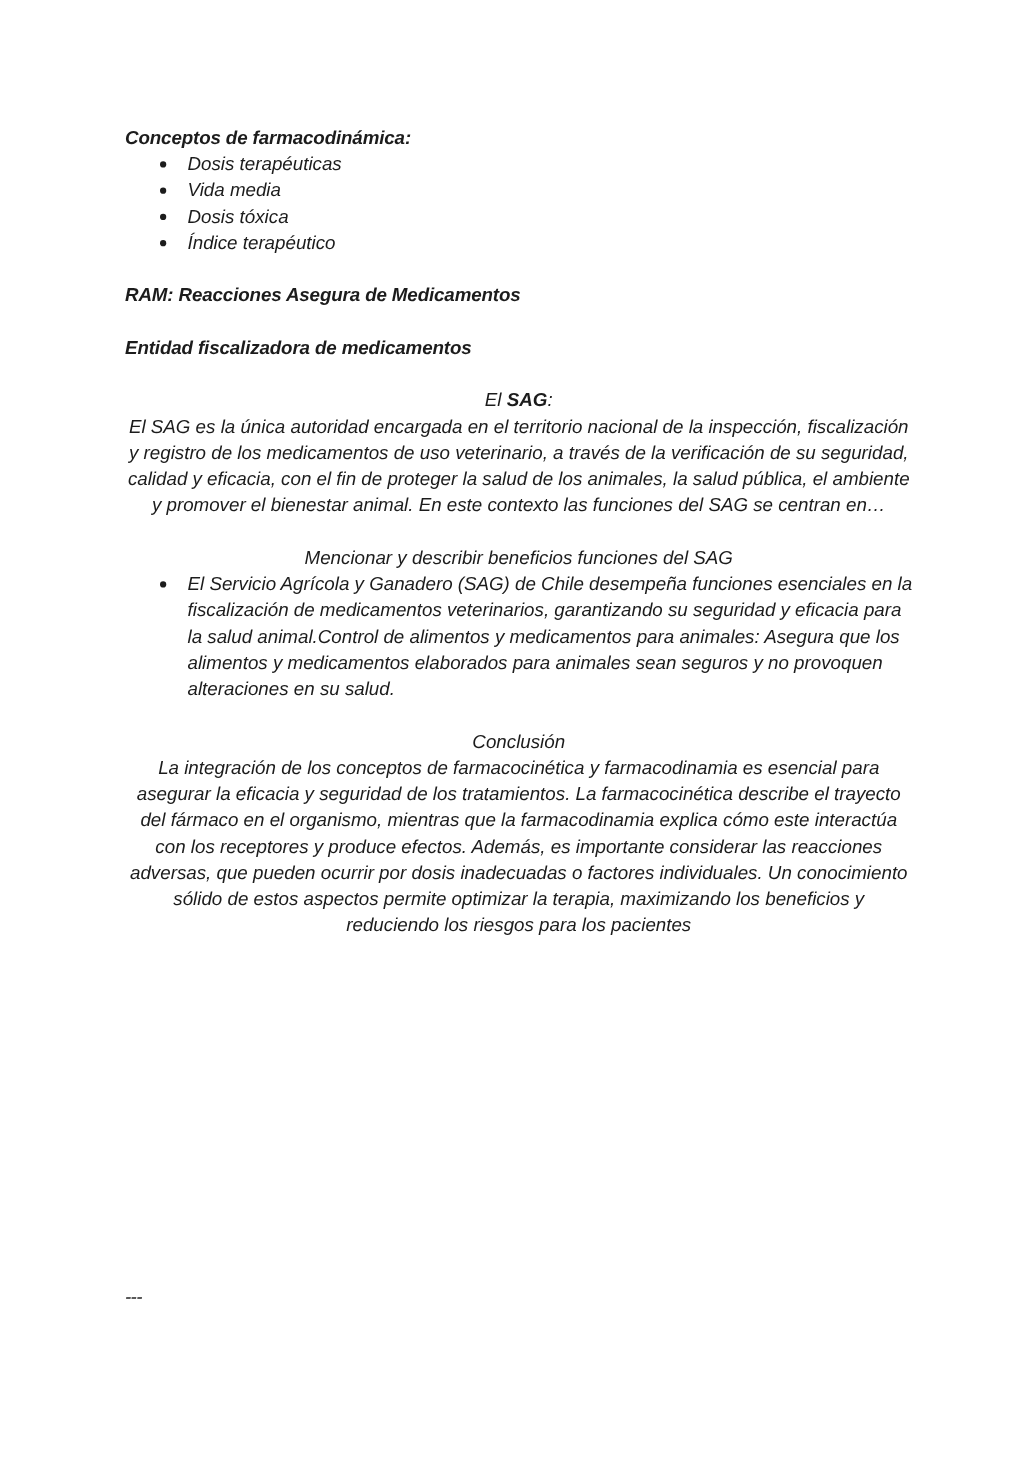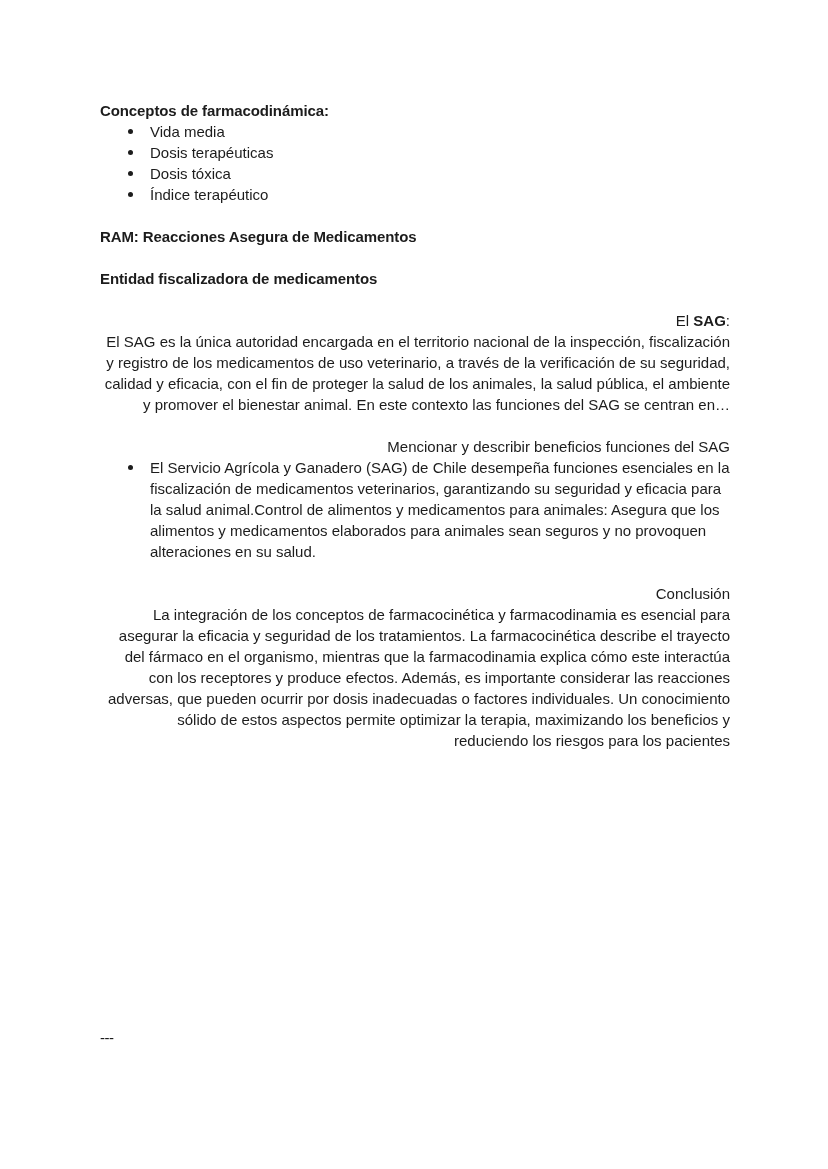--- a/index.html
+++ b/index.html
@@ -18,20 +18,21 @@
     -webkit-font-smoothing: antialiased;
   }
 
   .page {
     position: absolute;
     left: 0;
     top: 0;
     width: 828px;
     height: 869px;
     background: #ffffff;
+    font-style: italic;
   }
 
   .doc-body {
     position: absolute;
     left: 100px;
     top: 100px;
     width: 630px;
   }
 
   .block {
@@ -47,21 +48,21 @@
     padding: 0;
     letter-spacing: -0.1px;
   }
 
   p.para {
     font-size: 15px;
     line-height: 21px;
     margin: 0;
     padding: 0;
     font-weight: normal;
-    text-align: right;
+    text-align: center;
   }
 
   p.para .bold-run {
     font-weight: bold;
   }
 
   ul.bullets {
     list-style: none;
     margin: 0;
     padding: 0;
@@ -106,25 +107,25 @@
 
 <div class="page">
 
   <div class="doc-body">
 
     <div class="block">
       <h3 class="heading">Conceptos de farmacodinámica:</h3>
       <ul class="bullets">
         <li>
           <span class="bullet-dot"></span>
-          <span class="bullet-text">Vida media</span>
+          <span class="bullet-text">Dosis terapéuticas</span>
         </li>
         <li>
           <span class="bullet-dot"></span>
-          <span class="bullet-text">Dosis terapéuticas</span>
+          <span class="bullet-text">Vida media</span>
         </li>
         <li>
           <span class="bullet-dot"></span>
           <span class="bullet-text">Dosis tóxica</span>
         </li>
         <li>
           <span class="bullet-dot"></span>
           <span class="bullet-text">Índice terapéutico</span>
         </li>
       </ul>

